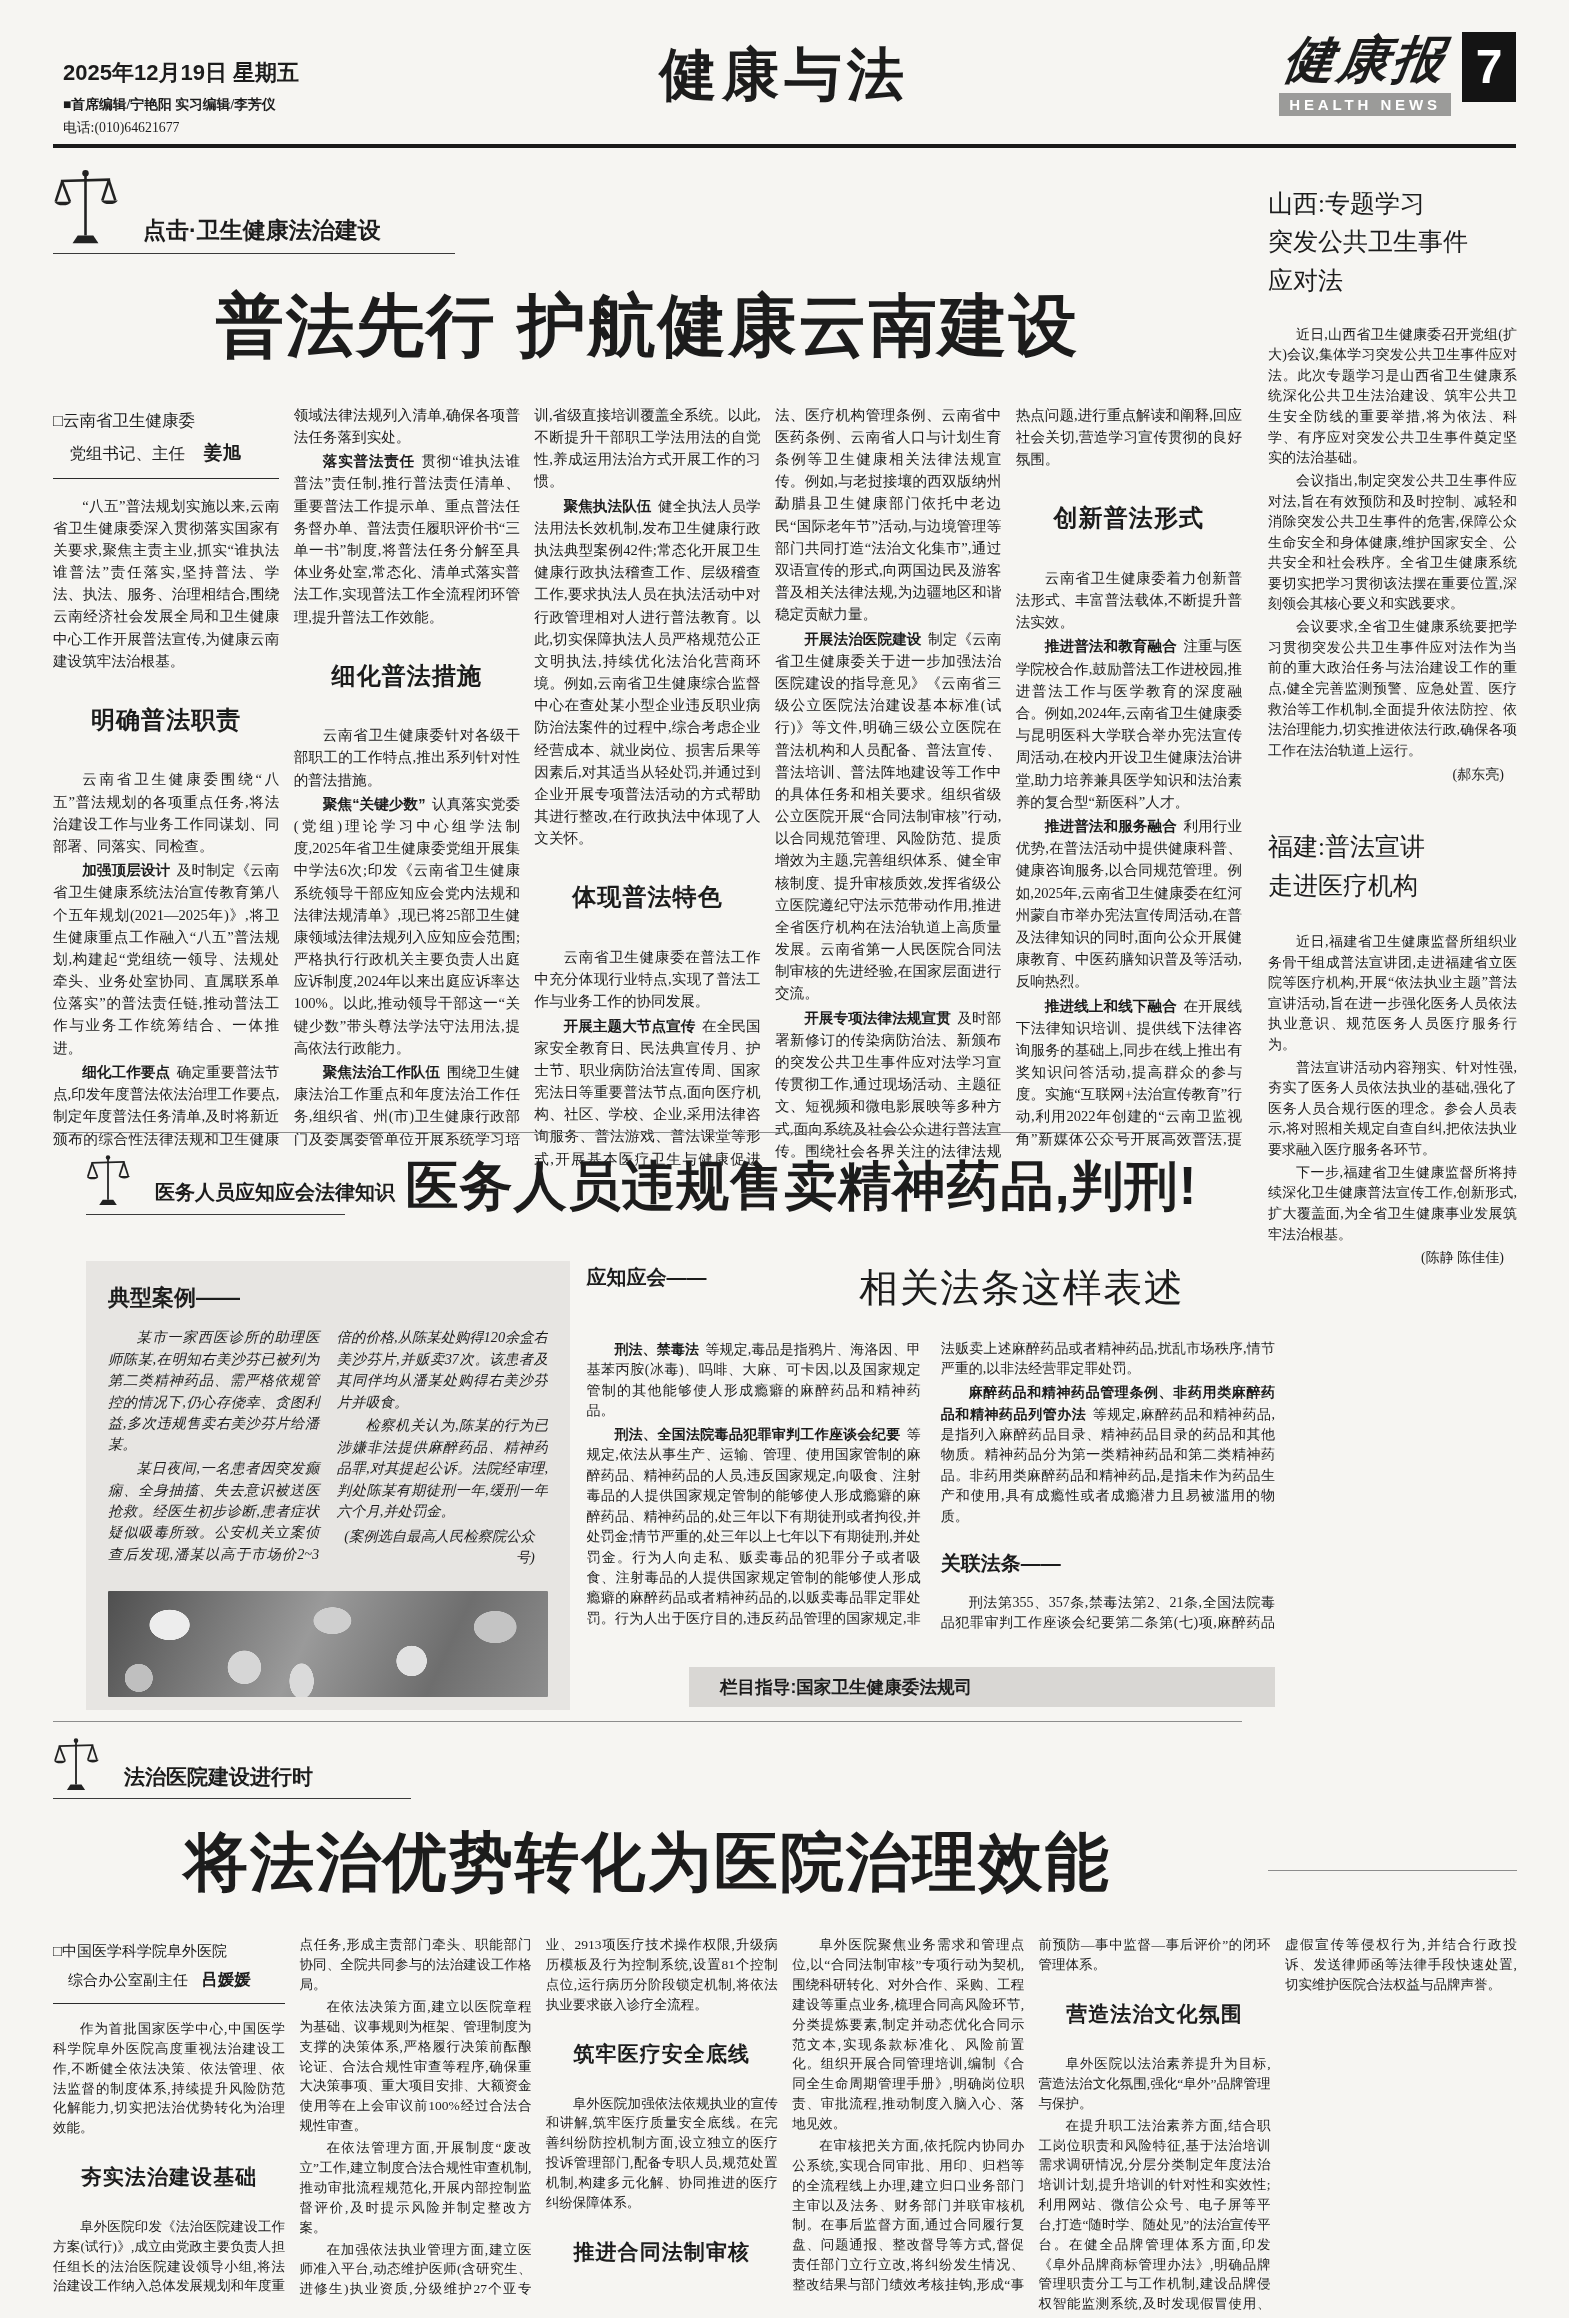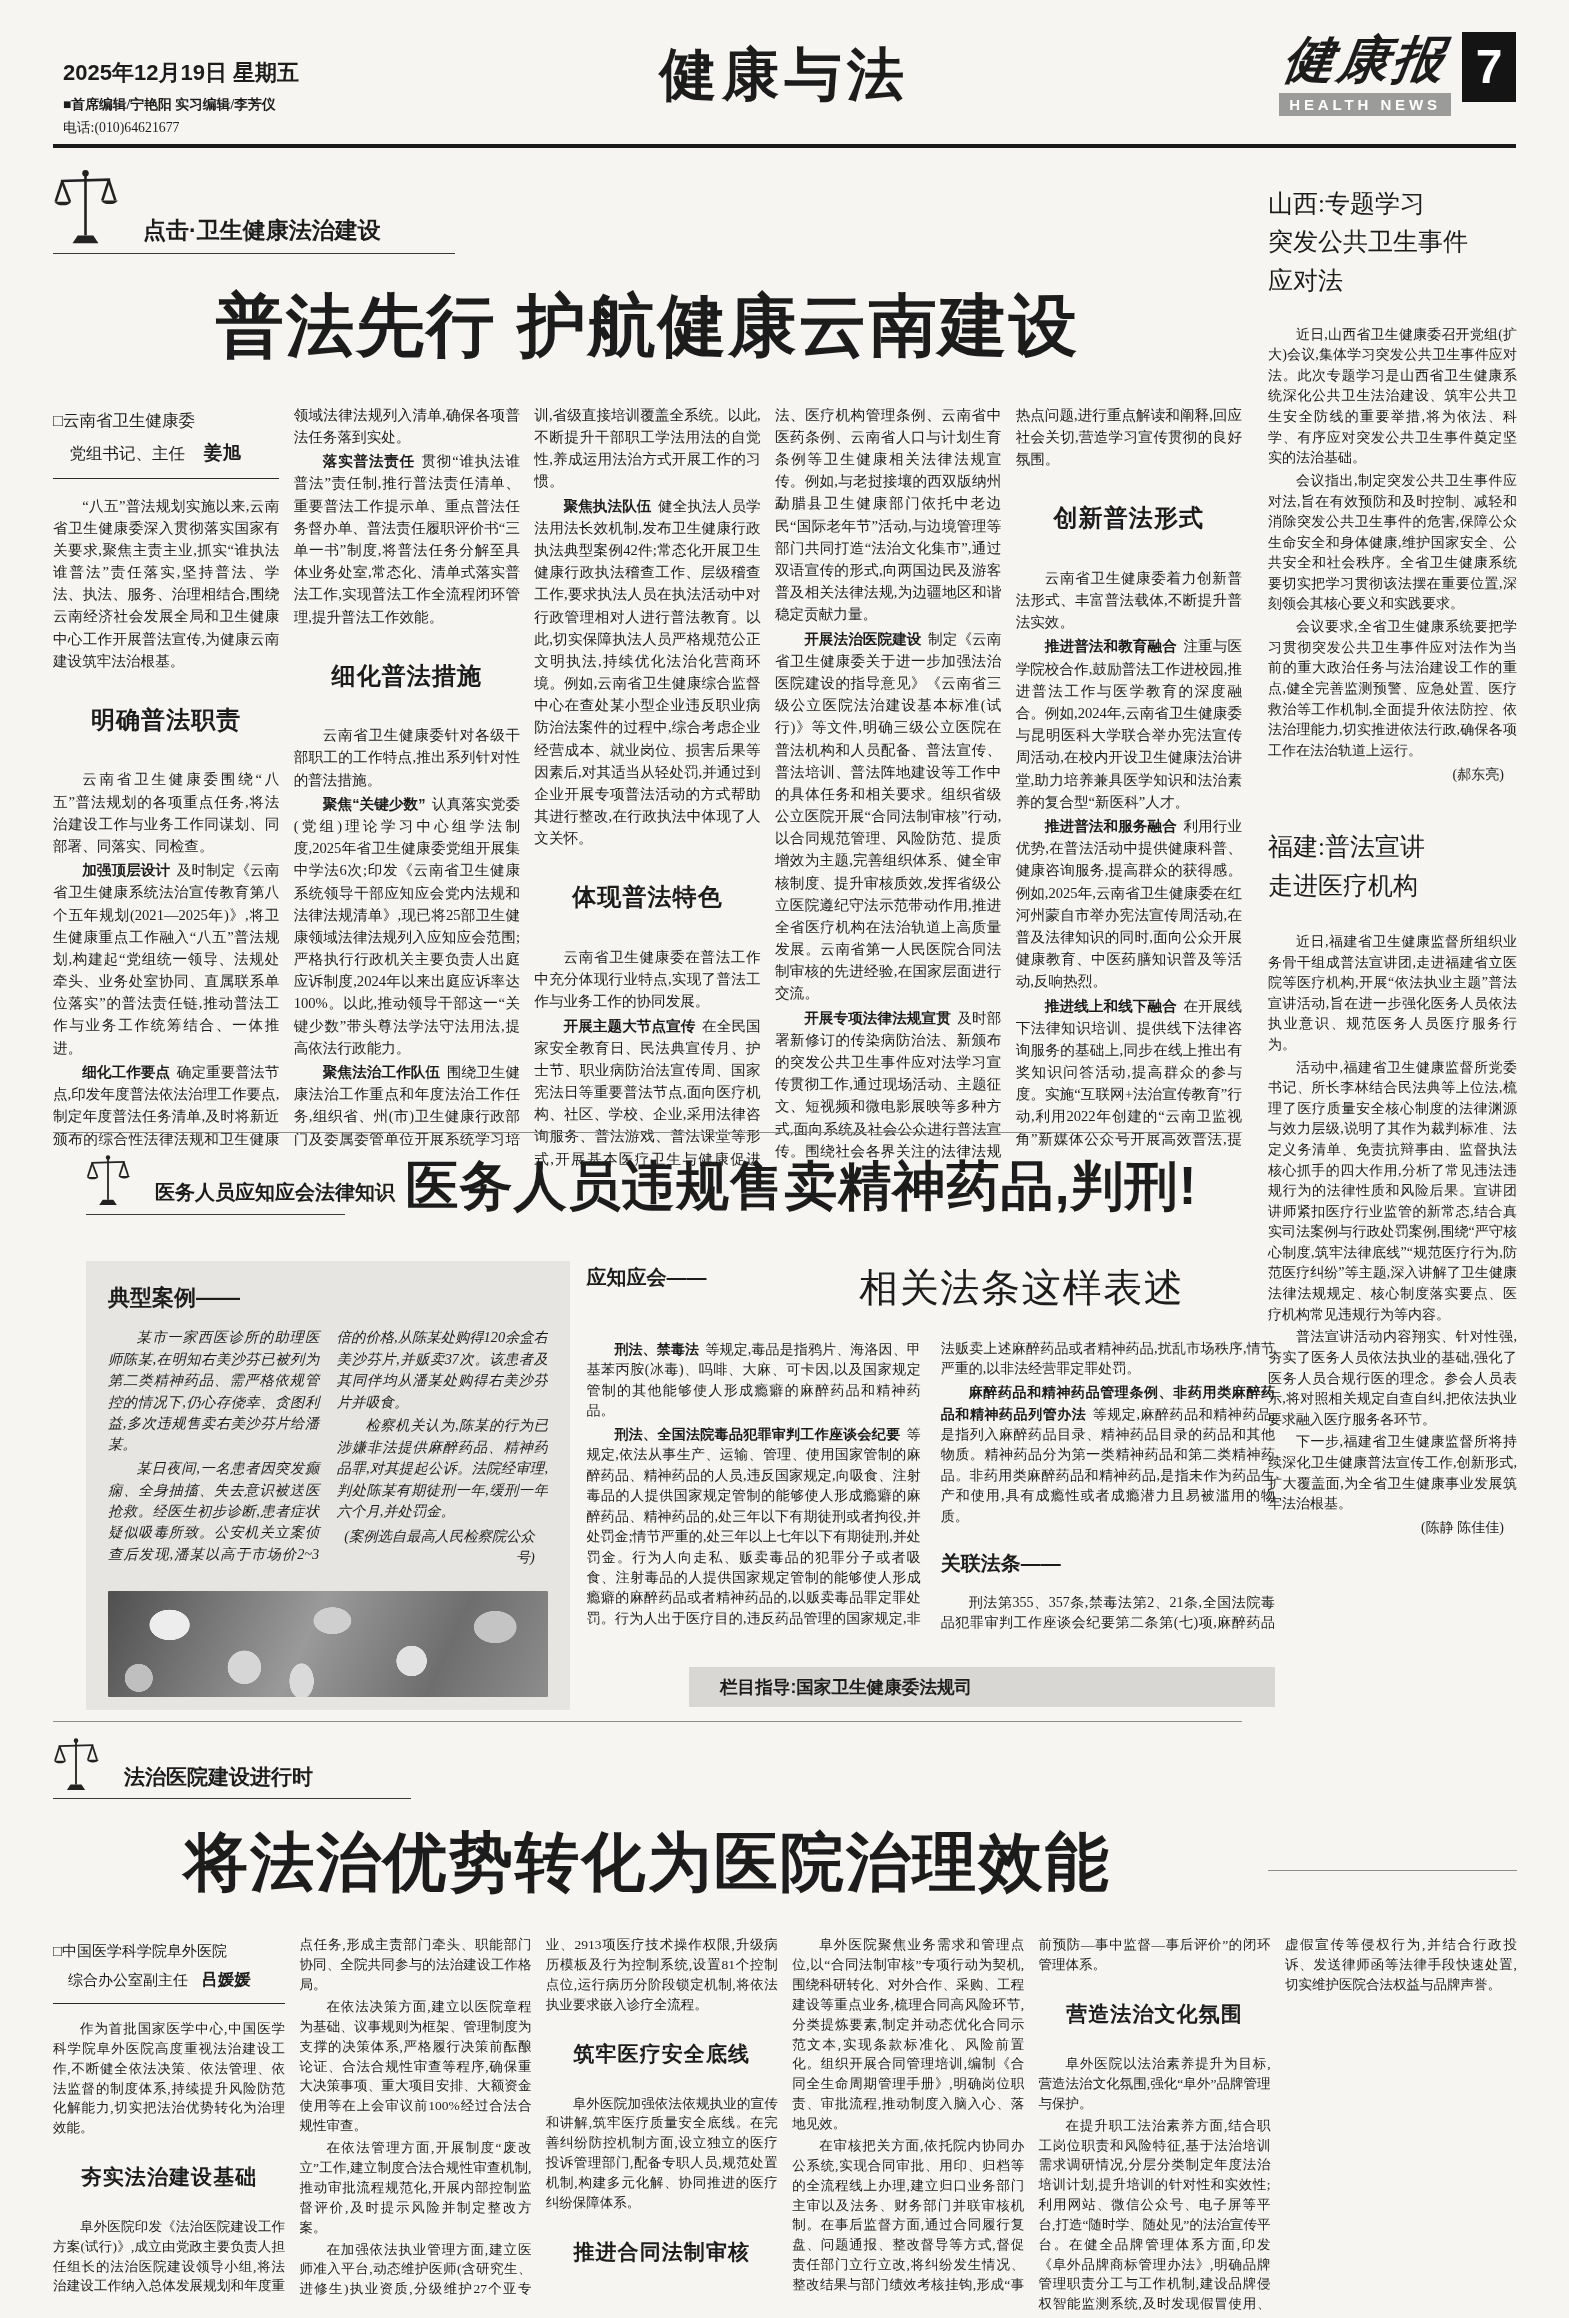--- a/index.html
+++ b/index.html
@@ -187,21 +187,21 @@
         <p class="para rm"><b class="lead rm">开展法治医院建设</b><span class="rm">制定《云南省卫生健康委关于进一步加强法治医院建设的指导意见》《云南省三级公立医院法治建设基本标准(试行)》等文件,明确三级公立医院在普法机构和人员配备、普法宣传、普法培训、普法阵地建设等工作中的具体任务和相关要求。组织省级公立医院开展“合同法制审核”行动,以合同规范管理、风险防范、提质增效为主题,完善组织体系、健全审核制度、提升审核质效,发挥省级公立医院遵纪守法示范带动作用,推进全省医疗机构在法治轨道上高质量发展。云南省第一人民医院合同法制审核的先进经验,在国家层面进行交流。</span></p>
 
         <p class="para rm"><b class="lead rm">开展专项法律法规宣贯</b><span class="rm">及时部署新修订的传染病防治法、新颁布的突发公共卫生事件应对法学习宣传贯彻工作,通过现场活动、主题征文、短视频和微电影展映等多种方式,面向系统及社会公众进行普法宣传。围绕社会各界关注的法律法规热点问题,进行重点解读和阐释,回应社会关切,营造学习宣传贯彻的良好氛围。</span></p>
 
         <h3 class="sub rm">创新普法形式</h3>
 
         <p class="para rm"><span class="rm">云南省卫生健康委着力创新普法形式、丰富普法载体,不断提升普法实效。</span></p>
 
         <p class="para rm"><b class="lead rm">推进普法和教育融合</b><span class="rm">注重与医学院校合作,鼓励普法工作进校园,推进普法工作与医学教育的深度融合。例如,2024年,云南省卫生健康委与昆明医科大学联合举办宪法宣传周活动,在校内开设卫生健康法治讲堂,助力培养兼具医学知识和法治素养的复合型“新医科”人才。</span></p>
 
-        <p class="para rm"><b class="lead rm">推进普法和服务融合</b><span class="rm">利用行业优势,在普法活动中提供健康科普、健康咨询服务,提高群众的获得感。例如,2025年,云南省卫生健康委在红河州蒙自市举办宪法宣传周活动,在普及法律知识的同时,面向公众开展健康教育、中医药膳知识普及等活动,反响热烈。</span></p>
+        <p class="para rm"><b class="lead rm">推进普法和服务融合</b><span class="rm">利用行业优势,在普法活动中提供健康科普、健康咨询服务,以合同规范管理。例如,2025年,云南省卫生健康委在红河州蒙自市举办宪法宣传周活动,在普及法律知识的同时,面向公众开展健康教育、中医药膳知识普及等活动,反响热烈。</span></p>
 
         <p class="para rm"><b class="lead rm">推进线上和线下融合</b><span class="rm">在开展线下法律知识培训、提供线下法律咨询服务的基础上,同步在线上推出有奖知识问答活动,提高群众的参与度。实施“互联网+法治宣传教育”行动,利用2022年创建的“云南卫监视角”新媒体公众号开展高效普法,提高群众的接受度。到目前,“云南卫监视角”新媒体公众号累计发布短视频超400条,粉丝数突破18万,点赞数达72万,播放量超1.02亿。</span></p>
 
       </div>
   </div>
 </div>
 
 <div class="sidebar">
   <div class="side-headline">山西:专题学习
 突发公共卫生事件
@@ -215,21 +215,20 @@
       <p class="para rm"><span class="rm">会议要求,全省卫生健康系统要把学习贯彻突发公共卫生事件应对法作为当前的重大政治任务与法治建设工作的重点,健全完善监测预警、应急处置、医疗救治等工作机制,全面提升依法防控、依法治理能力,切实推进依法行政,确保各项工作在法治轨道上运行。</span></p>
 
       <p class="sign rm">(郝东亮)</p>
     </div>
   <div class="side-headline second">福建:普法宣讲
 走进医疗机构</div>
   <div>
 
       <p class="para rm"><span class="rm">近日,福建省卫生健康监督所组织业务骨干组成普法宣讲团,走进福建省立医院等医疗机构,开展“依法执业主题”普法宣讲活动,旨在进一步强化医务人员依法执业意识、规范医务人员医疗服务行为。</span></p>
 
-      <p class="para rm"><span class="rm">活动中,福建省卫生健康监督所党委书记、所长李林结合民法典等上位法,梳理了医疗质量安全核心制度的法律渊源与效力层级,说明了其作为裁判标准、法定义务清单、免责抗辩事由、监督执法核心抓手的四大作用,分析了常见违法违规行为的法律性质和风险后果。宣讲团讲师紧扣医疗行业监管的新常态,结合真实司法案例与行政处罚案例,围绕“严守核心制度,筑牢法律底线”“规范医疗行为,防范医疗纠纷”等主题,深入讲解了卫生健康法律法规规定、核心制度落实要点、医疗机构常见违规行为等内容。</span></p>
 
       <p class="para rm"><span class="rm">普法宣讲活动内容翔实、针对性强,夯实了医务人员依法执业的基础,强化了医务人员合规行医的理念。参会人员表示,将对照相关规定自查自纠,把依法执业要求融入医疗服务各环节。</span></p>
 
       <p class="para rm"><span class="rm">下一步,福建省卫生健康监督所将持续深化卫生健康普法宣传工作,创新形式,扩大覆盖面,为全省卫生健康事业发展筑牢法治根基。</span></p>
 
       <p class="sign rm">(陈静 陈佳佳)</p>
     </div>
 </div>
 
 <div class="mid-rule"></div>

